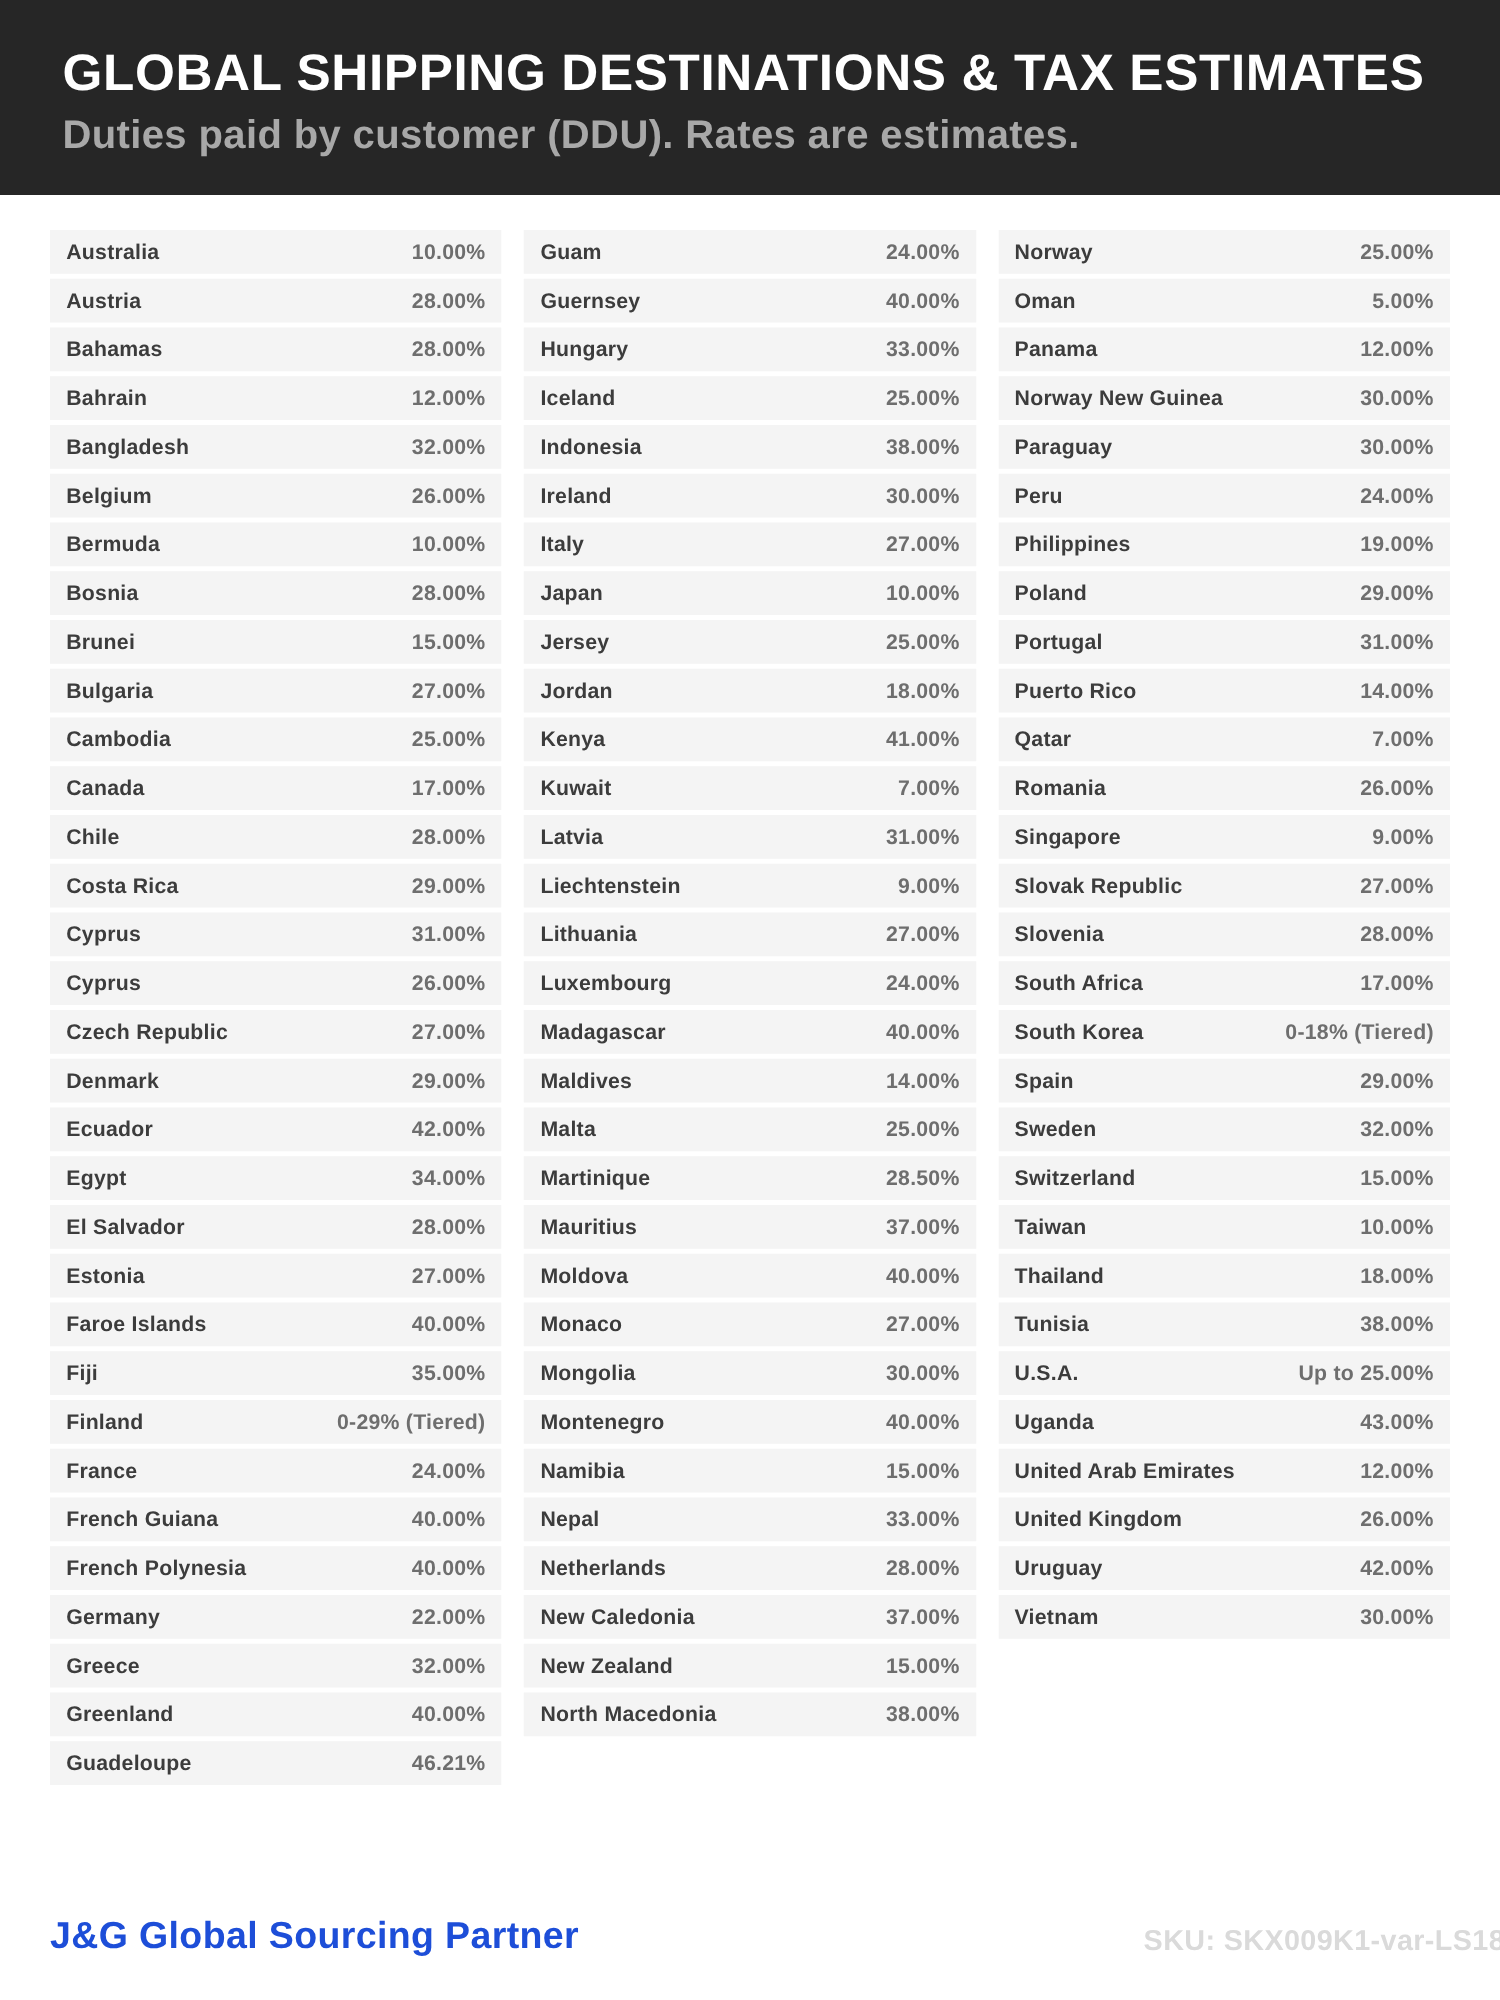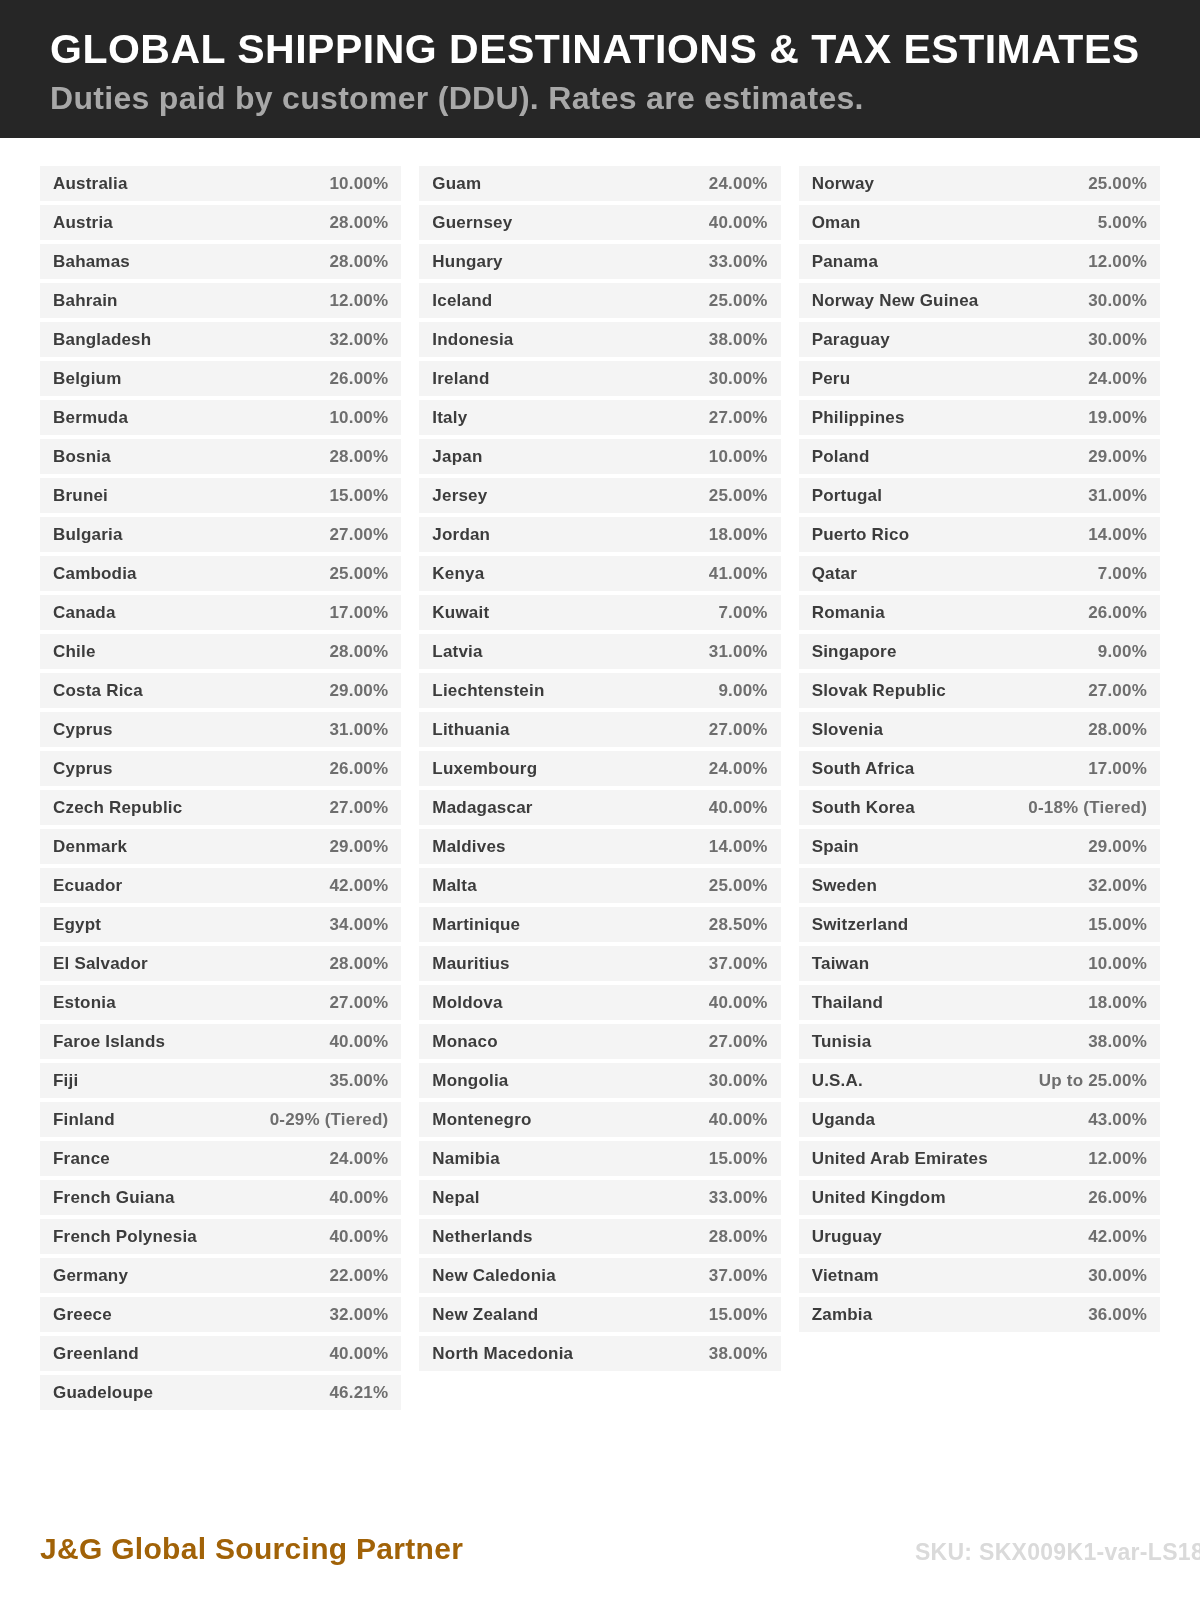--- a/index.html
+++ b/index.html
@@ -6,21 +6,21 @@
   body {
     width: 1200px;
     height: 1600px;
     background: #ffffff;
     font-family: "Liberation Sans", sans-serif;
     position: relative;
     overflow: hidden;
   }
   .header {
     background: #262626;
-    height: 138px;
+    height: 156px;
     padding: 0 50px;
     display: flex;
     flex-direction: column;
     justify-content: center;
     box-sizing: border-box;
   }
   .title {
     color: #ffffff;
     font-size: 41px;
     font-weight: 800;
@@ -73,21 +73,21 @@
     right: 0;
     bottom: 34px;
     display: flex;
     justify-content: space-between;
     align-items: flex-end;
     padding-left: 40px;
   }
   .brand {
     font-size: 30px;
     font-weight: 700;
-    color: #a16207;
+    color: #1d4ed8;
     letter-spacing: 0.3px;
   }
   .sku {
     font-size: 23px;
     font-weight: 700;
     color: #dadada;
     letter-spacing: 0.3px;
     margin-right: -4px;
     white-space: nowrap;
   }
@@ -467,23 +467,19 @@
         <span class="rate">26.00%</span>
       </div>
       <div class="row">
         <span class="country">Uruguay</span>
         <span class="rate">42.00%</span>
       </div>
       <div class="row">
         <span class="country">Vietnam</span>
         <span class="rate">30.00%</span>
       </div>
-      <div class="row">
-        <span class="country">Zambia</span>
-        <span class="rate">36.00%</span>
-      </div>
     </div>
 </div>
 
 <div class="footer">
   <div class="brand">J&amp;G Global Sourcing Partner</div>
   <div class="sku">SKU: SKX009K1-var-LS18</div>
 </div>
 
 </body></html>

